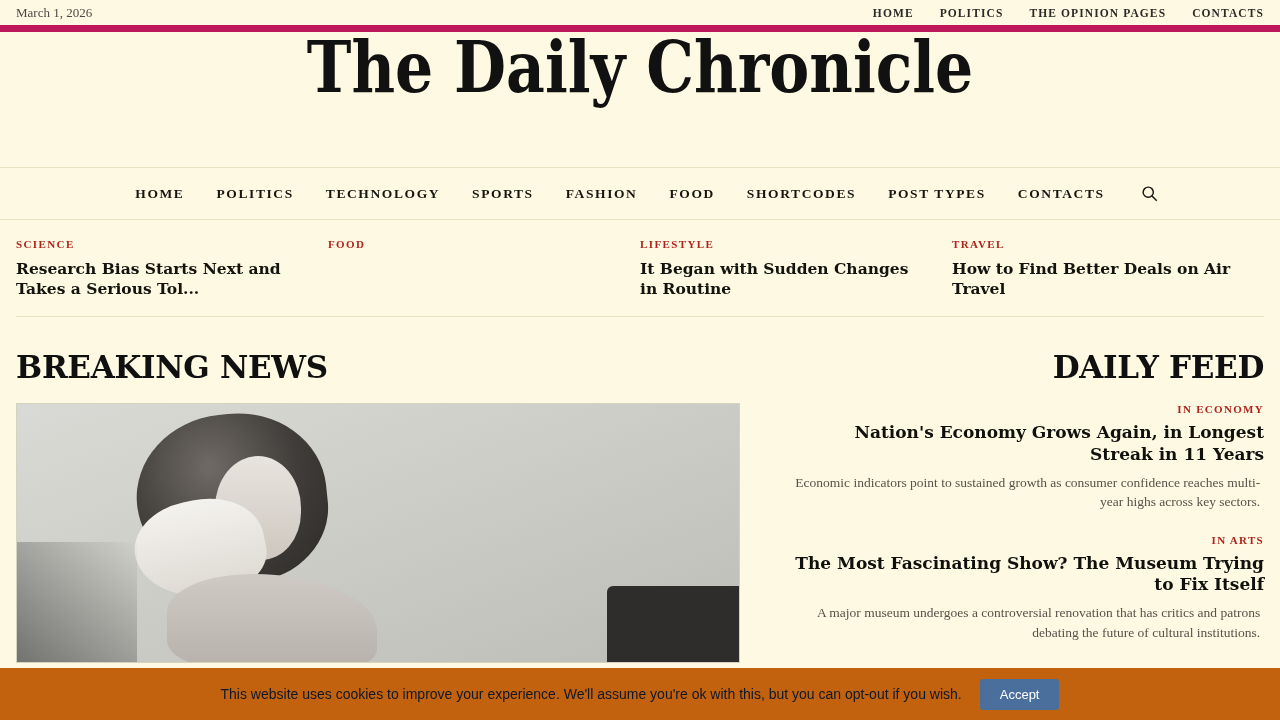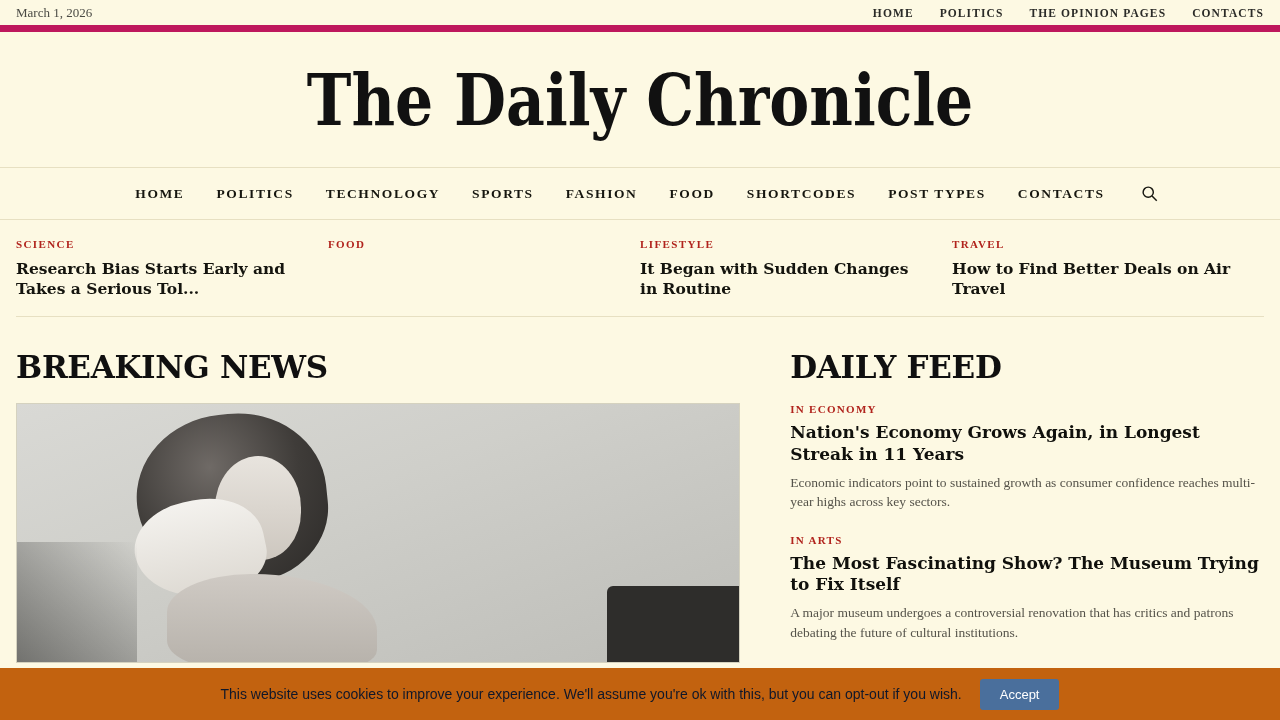--- a/index.html
+++ b/index.html
@@ -39,21 +39,21 @@
     letter-spacing: 1.1px;
     color: #2b2b28;
     text-decoration: none;
     font-weight: 600;
   }
 
   
   .masthead {
     height: 136px;
     display: flex;
-    align-items: center;
+    align-items: flex-start;
     justify-content: center;
     border-bottom: 1px solid #e7e0c2;
   }
   .masthead-title {
     font-family: "DejaVu Serif", serif;
     font-size: 60px;
     font-weight: 700;
     letter-spacing: 0px;
     color: #111;
     white-space: nowrap;
@@ -113,21 +113,21 @@
     border-bottom: 1px solid #e7e0c2;
   }
 
   
   .content {
     display: flex;
     padding: 0 16px;
     gap: 0;
   }
   .col-left { width: 764px; }
-  .col-right { width: 500px; padding-left: 20px; }
+  .col-right { width: 500px; padding-left: 20px; text-align: right; }
 
   .section-title {
     font-family: "DejaVu Serif", serif;
     font-weight: 700;
     font-size: 31px;
     letter-spacing: -0.3px;
     margin: 32px 0 18px 0;
     color: #101010;
   }
 
@@ -261,21 +261,21 @@
     <svg width="17" height="17" viewBox="0 0 20 20" fill="none" stroke="#16160f" stroke-width="1.7">
       <circle cx="8.5" cy="8.5" r="6"></circle>
       <line x1="13" y1="13" x2="18.5" y2="18.5"></line>
     </svg>
   </div>
 </div>
 
 <div class="strip">
   <div class="strip-col">
     <div class="strip-cat">SCIENCE</div>
-    <div class="strip-head">Research Bias Starts Early and Takes a Serious Tol...</div>
+    <div class="strip-head">Research Bias Starts Next and Takes a Serious Tol...</div>
   </div>
   <div class="strip-col">
     <div class="strip-cat">FOOD</div>
   </div>
   <div class="strip-col">
     <div class="strip-cat">LIFESTYLE</div>
     <div class="strip-head">It Began with Sudden Changes in Routine</div>
   </div>
   <div class="strip-col">
     <div class="strip-cat">TRAVEL</div>

